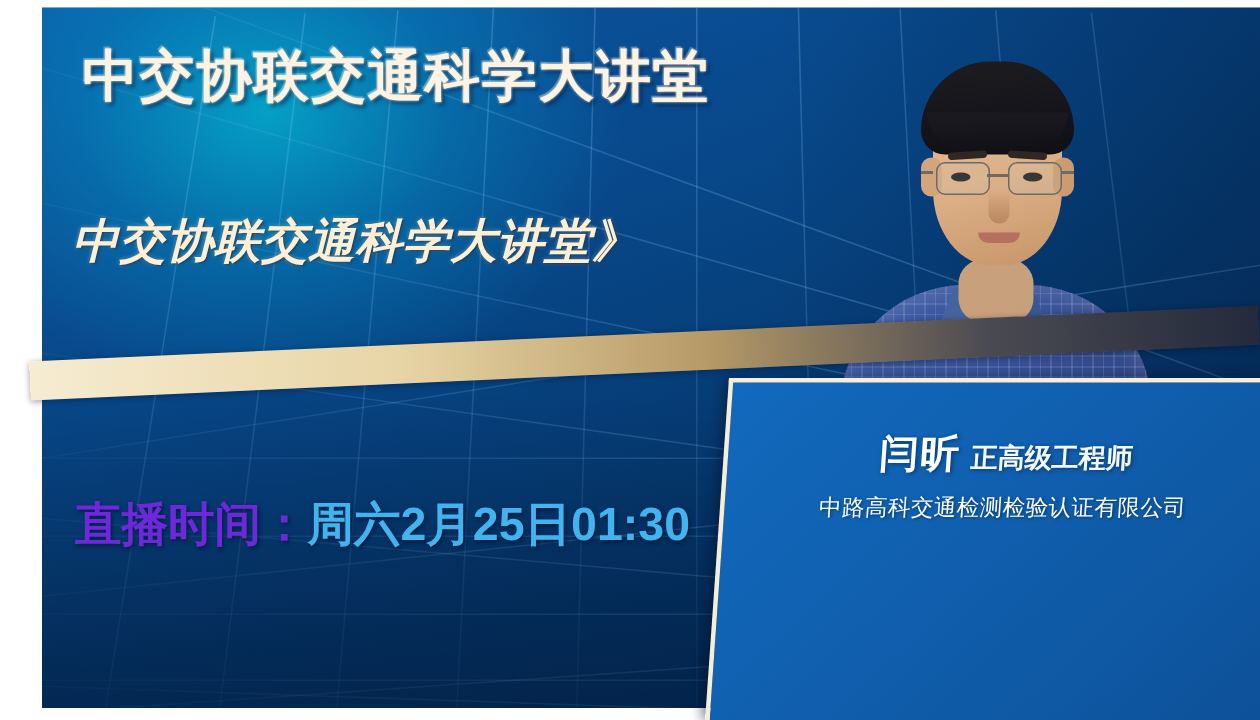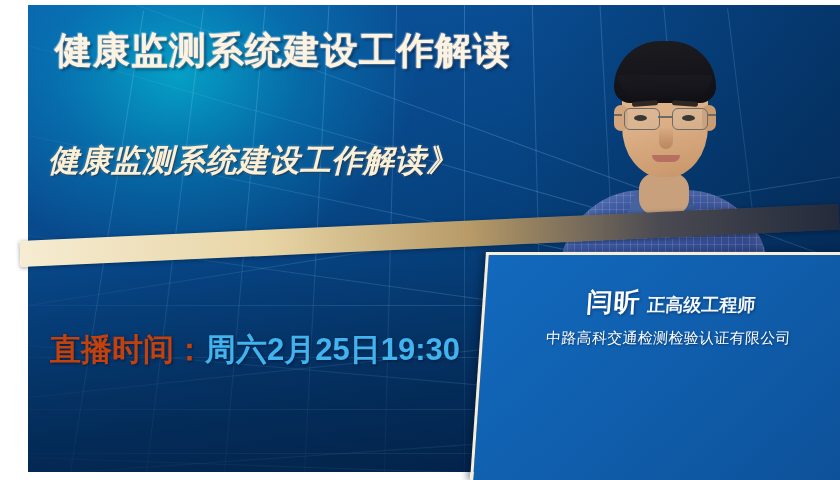--- a/index.html
+++ b/index.html
@@ -55,21 +55,21 @@
     text-shadow:1px 1px 2px rgba(0,25,60,.7), 0 0 3px rgba(255,240,200,.45);
   }
   .subtitle .l2{display:block;margin-left:-12px;}
 
   
   .livetime{
     position:absolute;left:50px;top:329px;
     font-size:31px;font-weight:bold;white-space:nowrap;
     text-shadow:1px 1px 3px rgba(0,20,50,.75);
   }
-  .livetime .lbl{color:#c2410c;}
+  .livetime .lbl{color:#6d28d9;}
   .livetime .val{color:#41b3ef;}
 
   
   .portrait{position:absolute;left:542px;top:5px;width:240px;height:262px;overflow:hidden;}
   .p-shirt{position:absolute;left:18px;top:185px;width:208px;height:90px;
     background:linear-gradient(135deg,#3f5fa8 0%,#39539a 45%,#2e4483 100%);
     border-radius:90px 90px 8px 8px;
     box-shadow:inset 0 6px 14px rgba(255,255,255,.12);}
   .p-shirt:before{content:"";position:absolute;inset:0;border-radius:90px 90px 8px 8px;
     background:
@@ -164,24 +164,24 @@
     <div class="grid-h">
       <i style="top:300px;"></i>
       <i style="top:352px;"></i>
       <i style="top:404px;"></i>
       <i style="top:448px;"></i>
     </div>
 
     <div class="vignette"></div>
   </div>
 
-  <div class="headline">健康监测系统建设工作解读</div>
+  <div class="headline">中交协联交通科学大讲堂</div>
 
   <div class="subtitle">
-    <span class="l2">健康监测系统建设工作解读》</span>
+    <span class="l2">中交协联交通科学大讲堂》</span>
   </div>
 
   <div class="portrait">
     <div class="p-shirt"></div>
     <div class="p-collarL"></div>
     <div class="p-collarR"></div>
     <div class="p-neck"></div>
     <div class="p-face"></div>
     <div class="p-earL"></div>
     <div class="p-earR"></div>
@@ -206,16 +206,16 @@
   <div class="spanel"></div>
 
   <div class="sptext">
     <div class="sp-name-row">
       <span class="sp-name">闫昕</span><span class="sp-title">正高级工程师</span>
     </div>
     <div class="sp-org">中路高科交通检测检验认证有限公司</div>
   </div>
 
   <div class="livetime">
-    <span class="lbl">直播时间：</span><span class="val">周六2月25日19:30</span>
+    <span class="lbl">直播时间：</span><span class="val">周六2月25日01:30</span>
   </div>
 
 </div>
 
 </body></html>

